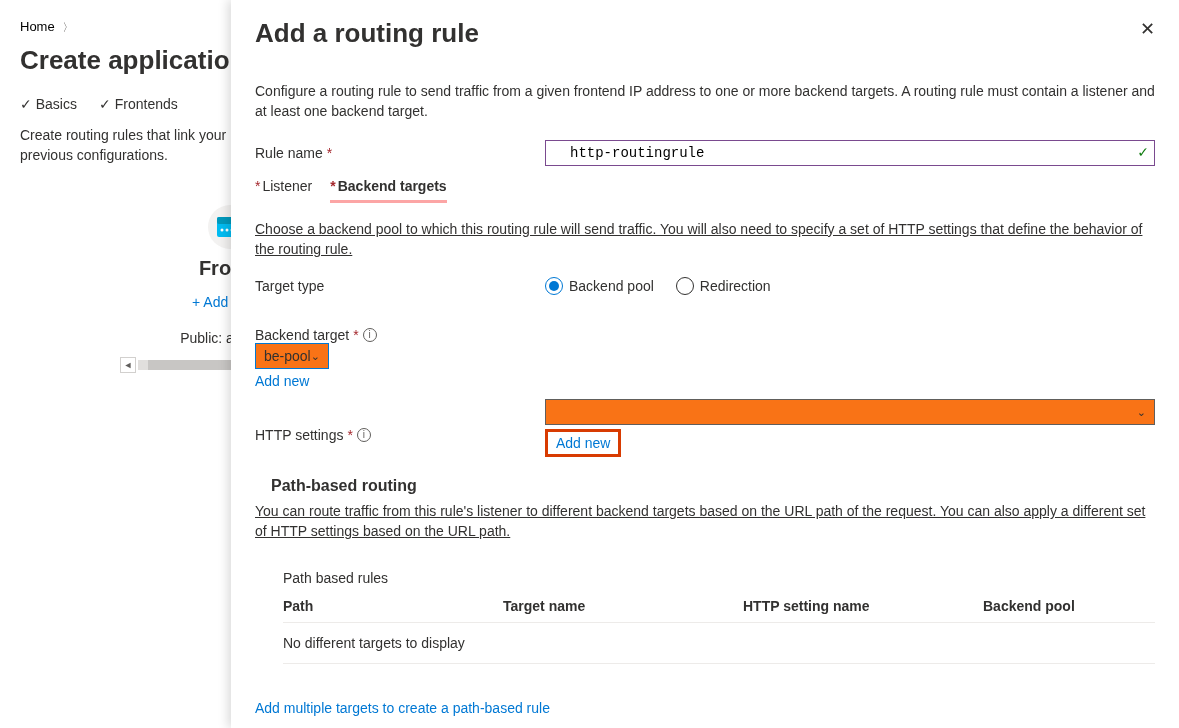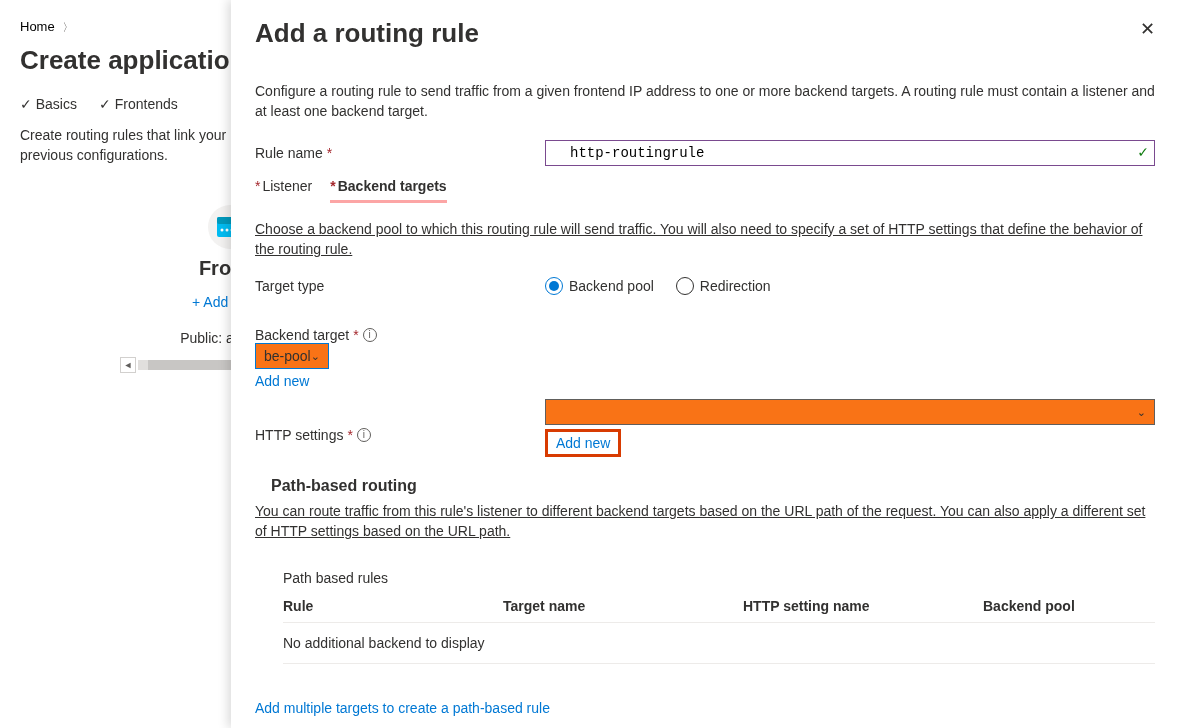--- a/index.html
+++ b/index.html
@@ -221,24 +221,24 @@
       </div>
     </div>
   </div>
 
   <div class="section-head">Path-based routing</div>
   <div class="sub-desc">You can route traffic from this rule's listener to different backend targets based on the URL path of the request. You can also apply a different set of HTTP settings based on the URL path.</div>
 
   <div class="path-rules">
     <div class="path-title">Path based rules</div>
     <div class="path-table-head">
-      <div class="path-col1">Rule</div>
+      <div class="path-col1">Path</div>
       <div class="path-col2">Target name</div>
       <div class="path-col3">HTTP setting name</div>
       <div class="path-col4">Backend pool</div>
     </div>
-    <div class="path-empty">No additional backend to display</div>
+    <div class="path-empty">No different targets to display</div>
   </div>
 
   <div class="add-multi">
     <span class="link">Add multiple targets to create a path-based rule</span>
   </div>
 </div>
 
 </body></html>

